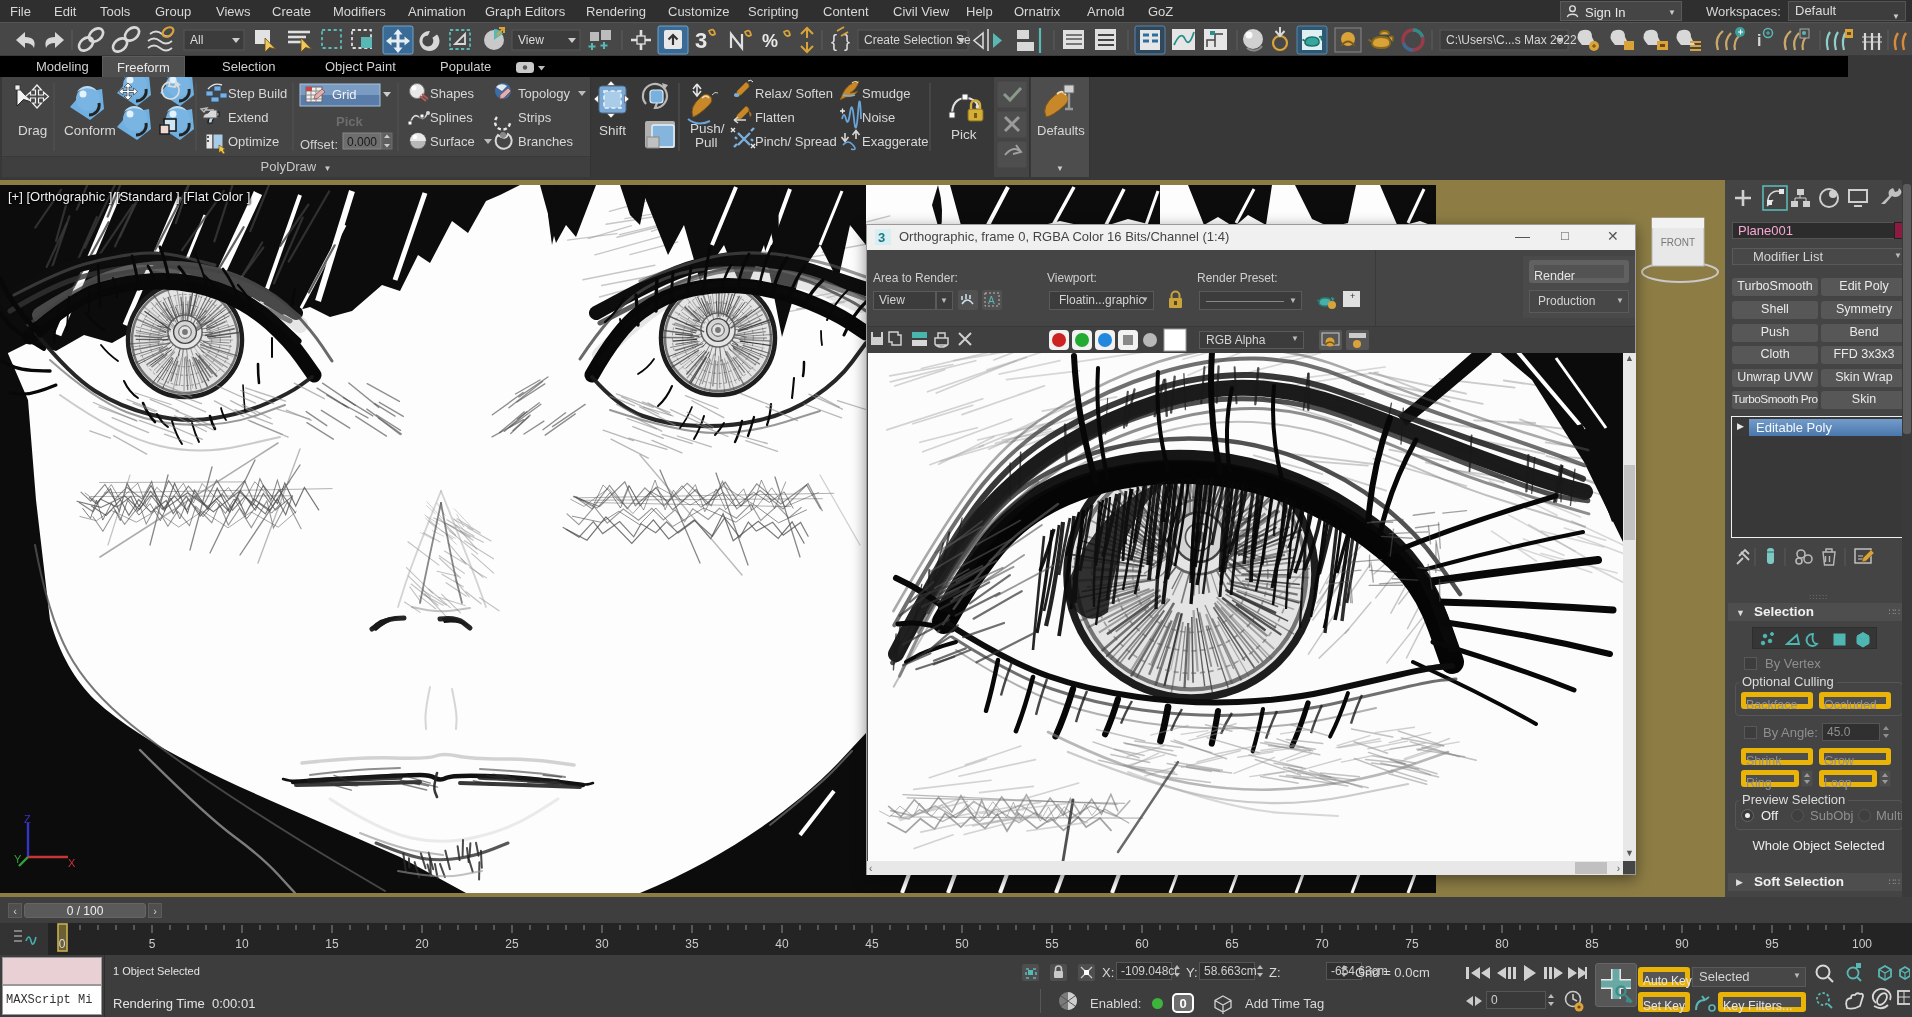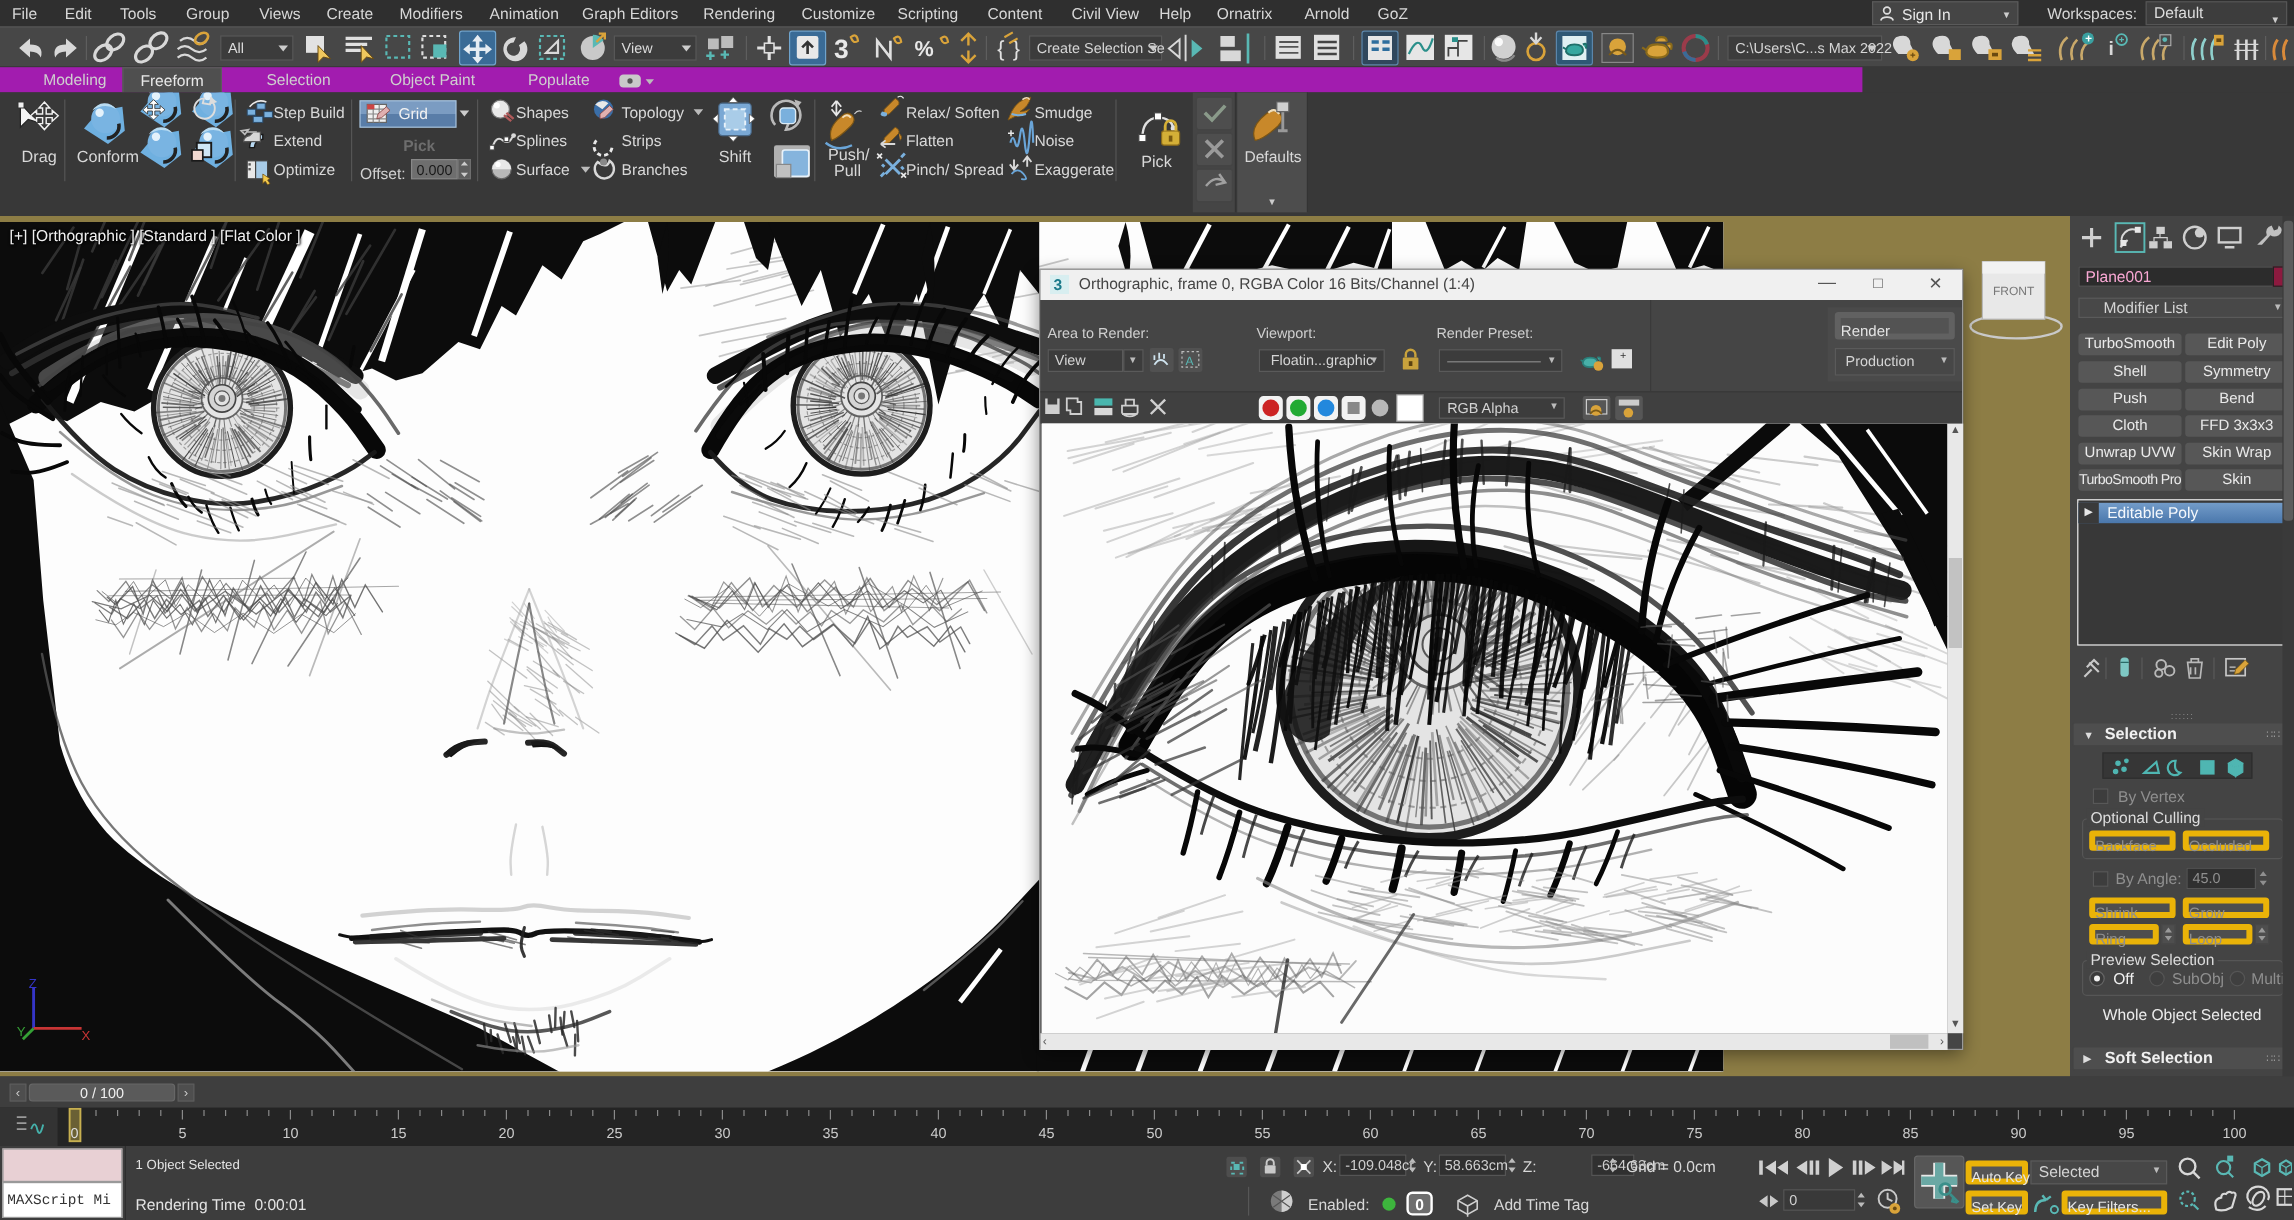--- a/index.html
+++ b/index.html
@@ -1,20 +1,20 @@
 <!DOCTYPE html>
 <html><head><meta charset="utf-8"><style>
 *{margin:0;padding:0;box-sizing:border-box}
 body{width:1912px;height:1017px;overflow:hidden;background:#3d3d3d;
  font-family:"Liberation Sans",sans-serif;position:relative}
 .menubar{position:absolute;left:0;top:0;width:1912px;height:22px;background:#2f2f2f}
 .mi{position:absolute;top:4px;color:#d8d8d8;font-size:13px}
 .toolbar{position:absolute;left:0;top:22px;width:1912px;height:34px;background:#474747;border-top:1px solid #555;border-bottom:1px solid #3a3a3a}
 .ribbon{position:absolute;left:0;top:56px;width:1912px;height:124px;background:#383838}
-.rtabs{position:absolute;left:0;top:0;width:1552px;height:21px;background:#a21caf}
+.rtabs{position:absolute;left:0;top:0;width:1848px;height:21px;background:#000000}
 .rtab{position:absolute;top:0;height:21px;line-height:21px;padding:0 14px;color:#cfcfcf;font-size:13px}
 .rtab.active{background:#4f4f4f;color:#e8e8e8;border:1px solid #5c5c5c;border-bottom:none}
 .rbody{position:absolute;left:0;top:21px;width:1912px;height:103px;background:#383838}
 .rpanel{position:absolute;top:0;height:100px;background:#454545;border-right:1px solid #333}
 .rlabel{position:absolute;left:0;bottom:0;width:100%;height:21px;background:#3f3f3f;color:#c8c8c8;
  font-size:13px;text-align:center;line-height:20px;border-top:1px solid #393939}
 .viewport{position:absolute;left:0;top:180px;width:1725px;height:717px;background:#8d7d45}
 .vpinner{position:absolute;left:0px;top:5px;width:1436px;height:708px;background:#ffffff;overflow:hidden}
 .vplabel{position:absolute;left:8px;top:4px;color:#f0f0f0;font-size:13px;text-shadow:0 1px 2px #000,1px 0 2px #000}
 .rwin{position:absolute;left:866px;top:224px;width:770px;height:651px;background:#454545;border:1px solid #9a9a9a;box-shadow:0 4px 14px rgba(0,0,0,0.45)}
@@ -204,20 +204,23 @@
 <span class="rtab" style="left:208px">Selection</span>
 <span class="rtab" style="left:311px">Object Paint</span>
 <span class="rtab" style="left:426px">Populate</span>
 <svg width="34" height="16" style="position:absolute;left:516px;top:3px">
         <rect x="0" y="3" width="18" height="11" rx="3.5" fill="#c9c9c9"></rect>
         <circle cx="9" cy="8.5" r="2.2" fill="#555"></circle>
         <path d="M22 7 l7 0 -3.5 4.5z" fill="#bbb"></path>
       </svg>
 </div>
 <div class="rbody">
+<div class="rpanel" style="left:2px;width:589px">
+        <div class="rlabel">PolyDraw &nbsp;<span style="font-size:8px">▼</span></div>
+      </div>
 <div class="rpanel" style="left:994px;width:36px"></div>
 <div class="rpanel" style="left:1031px;width:59px;background:#4d4d4d">
         <div style="position:absolute;bottom:4px;width:100%;text-align:center;color:#ccc;font-size:8px">▼</div>
       </div>
 <svg width="1100" height="100" style="position:absolute;left:0;top:0">
 <g stroke="#555555" stroke-width="1">
 <line x1="54" y1="6" x2="54" y2="74"></line>
           <line x1="196" y1="6" x2="196" y2="74"></line>
 <line x1="293" y1="6" x2="293" y2="74"></line>
           <line x1="398" y1="6" x2="398" y2="74"></line>

